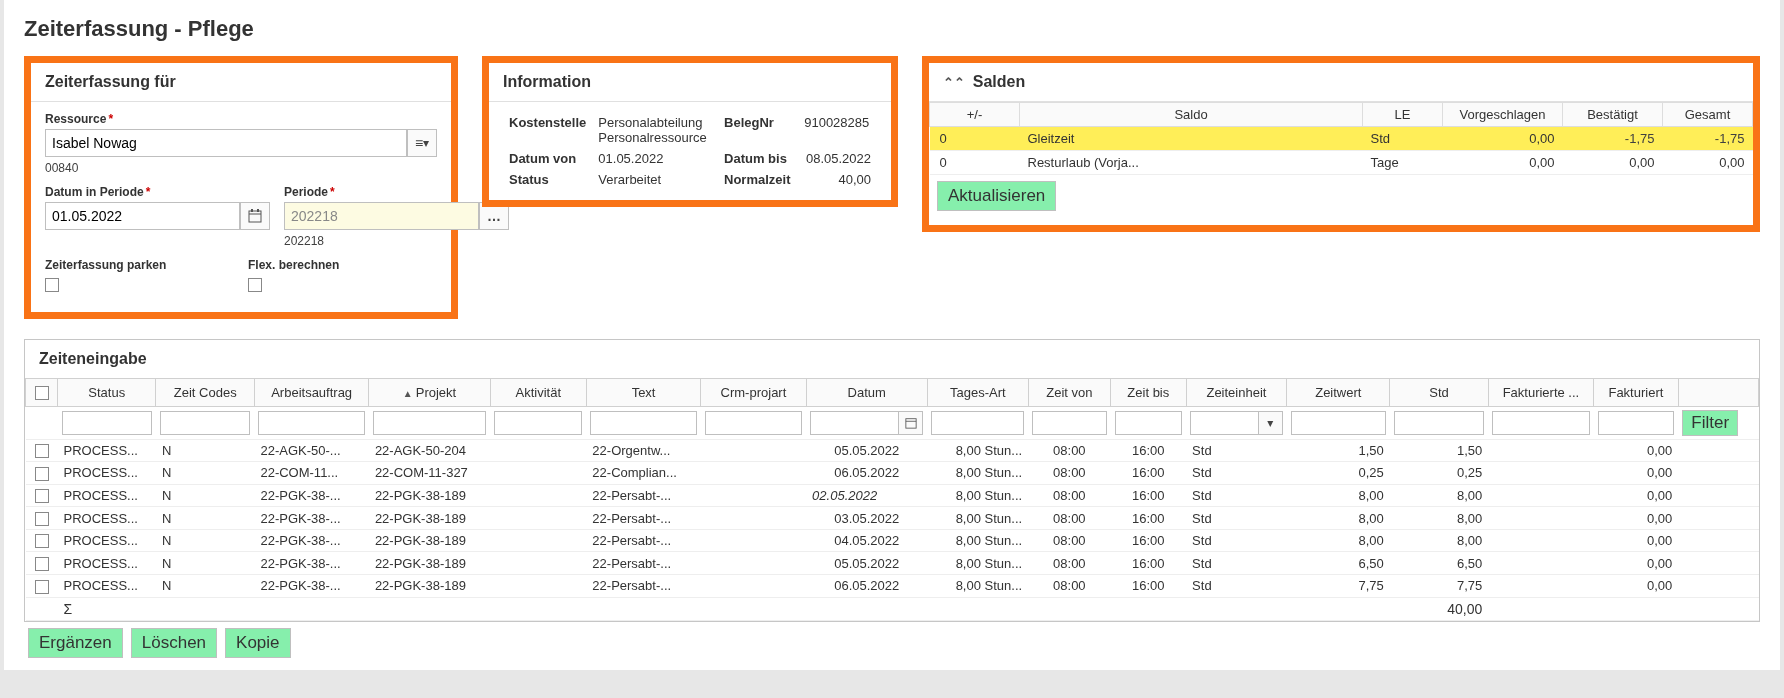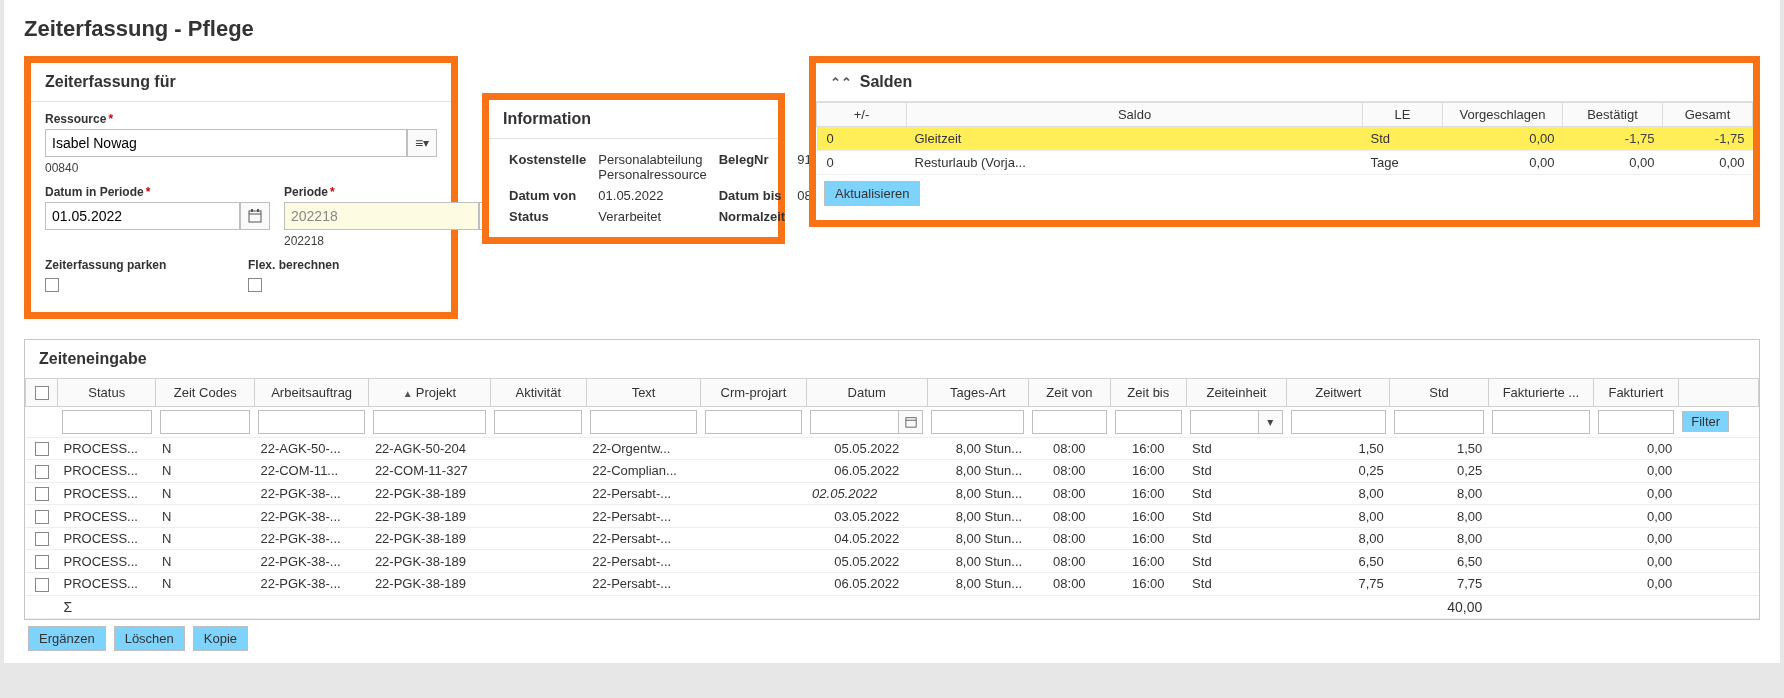--- a/index.html
+++ b/index.html
@@ -4,21 +4,21 @@
 <style>
   * { box-sizing: border-box; }
   html, body { margin:0; padding:0; font-family: Arial, Helvetica, sans-serif; font-size:13px; color:#333; background:#e7e7e7; }
   .page { background:#fff; margin:0 4px; padding:12px 20px 12px 20px; }
   h1.title { font-size:22px; font-weight:bold; color:#333; margin:4px 0 14px 0; }
   .panels { display:flex; gap:24px; align-items:flex-start; margin-bottom:20px; }
   .panel { border:7px solid #f97316; background:#fff; }
   .panel-head { padding:10px 14px; font-size:16px; font-weight:bold; border-bottom:1px solid #e0e0e0; display:flex; align-items:center; gap:8px; }
   .panel-body { padding:10px 14px; }
   .p1 { width:434px; }
-  .p2 { width:303px;margin-top:37px; }
+  .p2 { width:416px; }
   .p3 { flex:1; }
   .fld-label { font-size:12px; font-weight:bold; margin-bottom:3px; }
   .req { color:#c00; margin-left:2px; }
   .input { border:1px solid #bfbfbf; height:28px; padding:3px 6px; font-size:14px; background:#fff; }
   .input.yellow { background:#fdfbe2; color:#888; }
   .input-group { display:flex; }
   .input-group .input { flex:1; }
   .icon-btn { border:1px solid #bfbfbf; background:#fafafa; width:30px; height:28px; display:flex; align-items:center; justify-content:center; cursor:pointer; font-size:14px; color:#444; }
   .small-txt { font-size:12px; color:#404040; margin-top:4px; }
   .row { display:flex; gap:14px; margin-bottom:10px; }
@@ -29,21 +29,21 @@
   table.info { border-collapse:collapse; width:100%; font-size:13px; }
   table.info td { padding:3px 6px; vertical-align:top; }
   table.info td.k { font-weight:bold; white-space:nowrap; width:1%; }
   table.info td.v { white-space:nowrap; }
   
   .salden-table { width:100%; border-collapse:collapse; font-size:13px; }
   .salden-table th { font-weight:normal; text-align:center; border:1px solid #ddd; padding:4px 8px; background:#fafafa; }
   .salden-table td { border-bottom:1px solid #eee; padding:4px 8px; }
   .salden-table tr.hl td { background:#ffee58; }
   .neg { color:#404040; }
-  .btn { border:1px solid #bfbfbf; background:#7dd3fc; padding:4px 10px; font-size:13px; cursor:pointer; display:inline-block; }
+  .btn { border:1px solid #bfbfbf; background:#86efac; padding:4px 10px; font-size:17px; cursor:pointer; display:inline-block; }
   .collapse-icon { font-size:13px; color:#555; }
   
   .zepanel { border:1px solid #c6c6c6; background:#fff; }
   .zepanel .panel-head { border-bottom:none; }
   .grid-wrap { overflow:auto; }
   table.grid { border-collapse:collapse; width:100%; table-layout:fixed; font-size:13px; }
   table.grid th { border:1px solid #d0d0d0; background:#fafafa; font-weight:normal; text-align:center; padding:4px 4px; height:28px; white-space:nowrap; }
   table.grid th .sort { font-size:10px; color:#555; margin-right:3px; }
   table.grid td { border-bottom:1px solid #eee; padding:3px 6px; white-space:nowrap; overflow:hidden; text-overflow:ellipsis; }
   table.grid td.num { text-align:right; }

